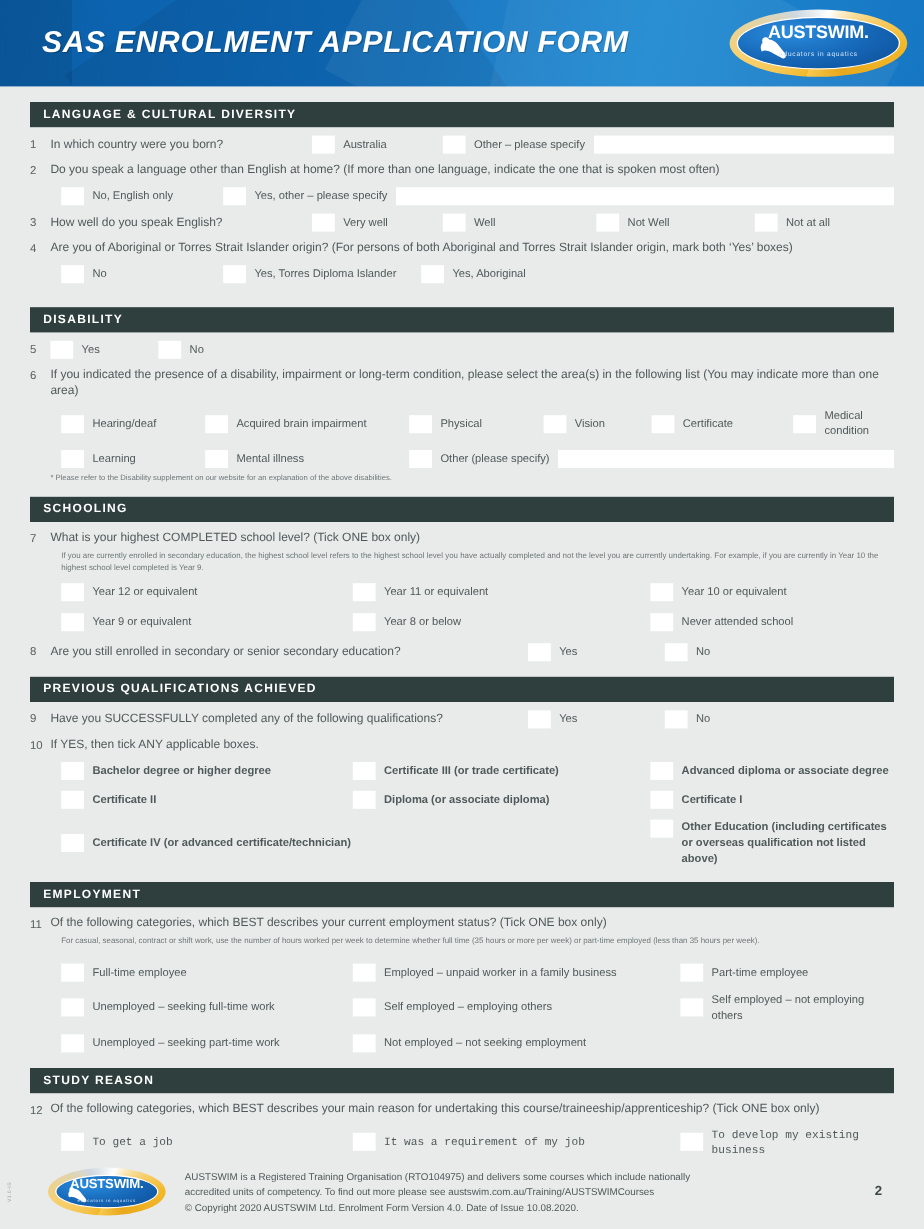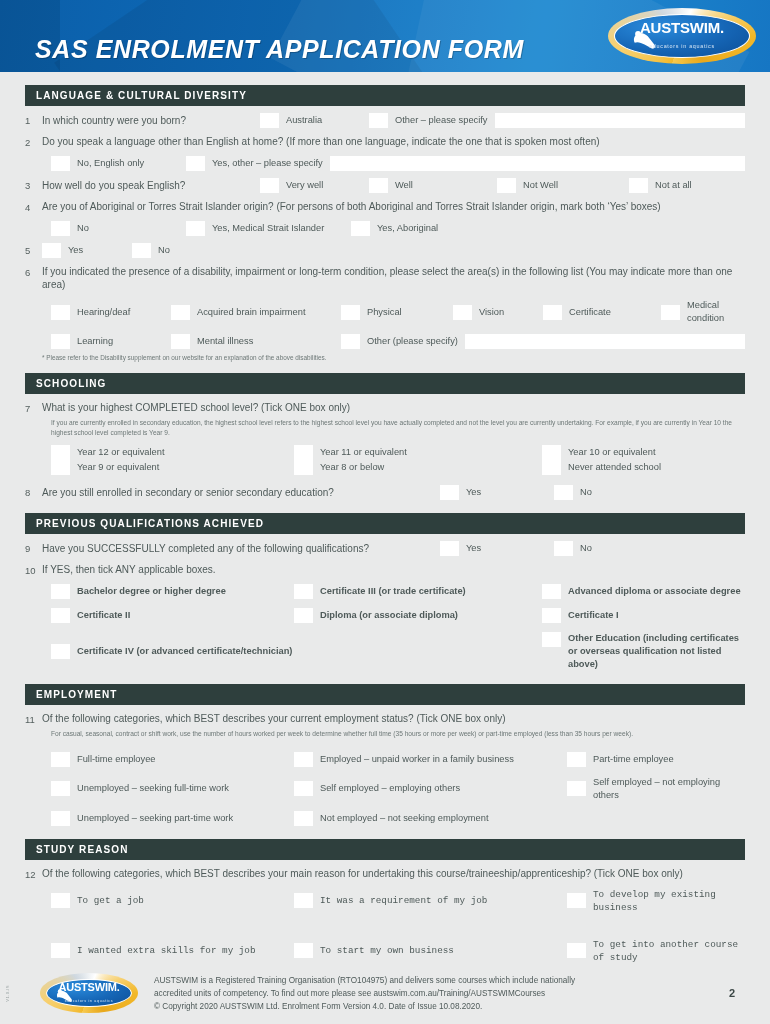--- a/index.html
+++ b/index.html
@@ -27,21 +27,21 @@
   }
   .hdr-shape-c {
     position: absolute; bottom: -40px; left: 420px; width: 360px; height: 150px;
     background: rgba(255,255,255,0.05); transform: rotate(12deg);
   }
   .hdr-shape-d {
     position: absolute; top: 0; left: 0; width: 60px; height: 72px;
     background: rgba(0,0,0,0.10);
   }
   .hdr-title {
-    position: absolute; left: 35px; top: 35px;
+    position: absolute; left: 35px; top: 21px;
     font-size: 25px; font-weight: bold; color: #ffffff;
     letter-spacing: 0.6px; font-style: italic;
     text-shadow: 1px 1px 0 rgba(0,0,0,0.22);
     white-space: nowrap;
   }
 
   
   .logo { position: relative; display: inline-block; }
   .logo-hdr {
     position: absolute; right: 14px; top: 8px; width: 148px; height: 56px;
@@ -116,21 +116,21 @@
   }
   .cb-lbl {
     font-size: 9.3px; color: #4e5a59; margin-left: 7px; white-space: nowrap;
     line-height: 13px;
   }
   .tf {
     height: 15px; background: #ffffff; margin-left: 7px; flex: 1 1 auto;
   }
 
   
-  .opt-grid { display: grid; margin-top: 8px; }
+  .opt-grid { display: grid; margin-top: 8px; row-gap: 10px; }
   .g3      { grid-template-columns: 243px 248px 1fr; }
   .g3b     { grid-template-columns: 243px 248px 1fr; font-weight: bold; }
   .g6      { grid-template-columns: 120px 170px 112px 90px 118px 1fr; }
   .gstudy  { grid-template-columns: 243px 273px 1fr; }
   .gemp    { grid-template-columns: 243px 273px 1fr; margin-top: 13px; }
   .opt-grid .cb-lbl { white-space: normal; }
 
   
   .footer {
     position: absolute; left: 0; bottom: 0; width: 770px; height: 62px;
@@ -238,30 +238,31 @@
       <div class="q-num">4</div>
       <div class="q-body">
         <div class="q-text">Are you of Aboriginal or Torres Strait Islander origin? (For persons of both Aboriginal and Torres Strait Islander origin, mark both ‘Yes’ boxes)</div>
         <div class="opts mt" style="padding-left:9px">
           <div class="opt" style="width:135px">
             <span class="cb"></span>
             <span class="cb-lbl">No</span>
           </div>
           <div class="opt" style="width:165px">
             <span class="cb"></span>
-            <span class="cb-lbl">Yes, Medical Strait Islander</span>
+            <span class="cb-lbl">Yes, Torres Diploma Islander</span>
           </div>
           <div class="opt">
             <span class="cb"></span>
             <span class="cb-lbl">Yes, Aboriginal</span>
           </div>
         </div>
       </div>
     </div>
 
+    <div class="sec-bar" style="margin-top:20px">DISABILITY</div>
 
     <div class="q-row">
       <div class="q-num">5</div>
       <div class="q-body">
         <div class="opts">
           <div class="opt" style="width:90px">
             <span class="cb"></span>
             <span class="cb-lbl">Yes</span>
           </div>
           <div class="opt">

